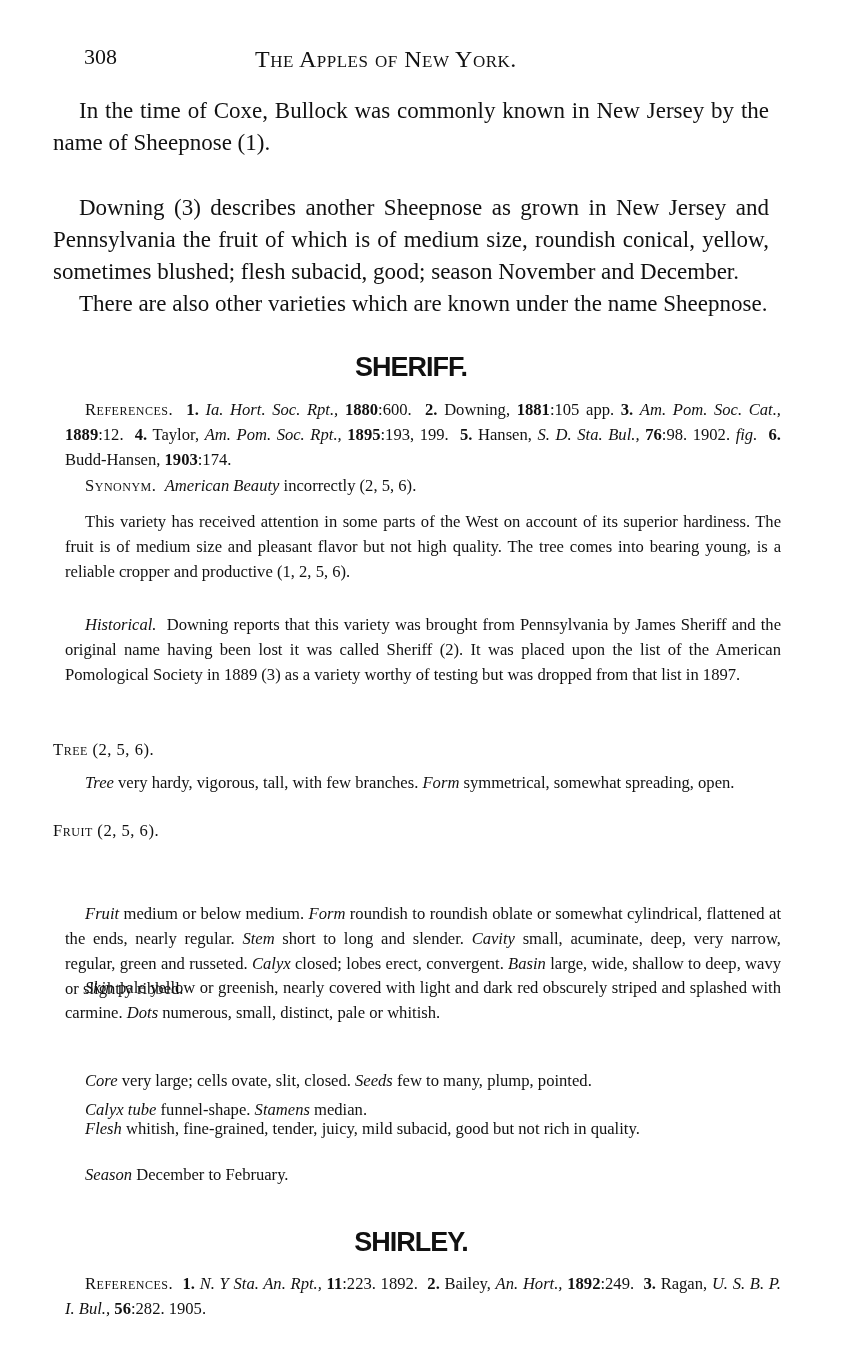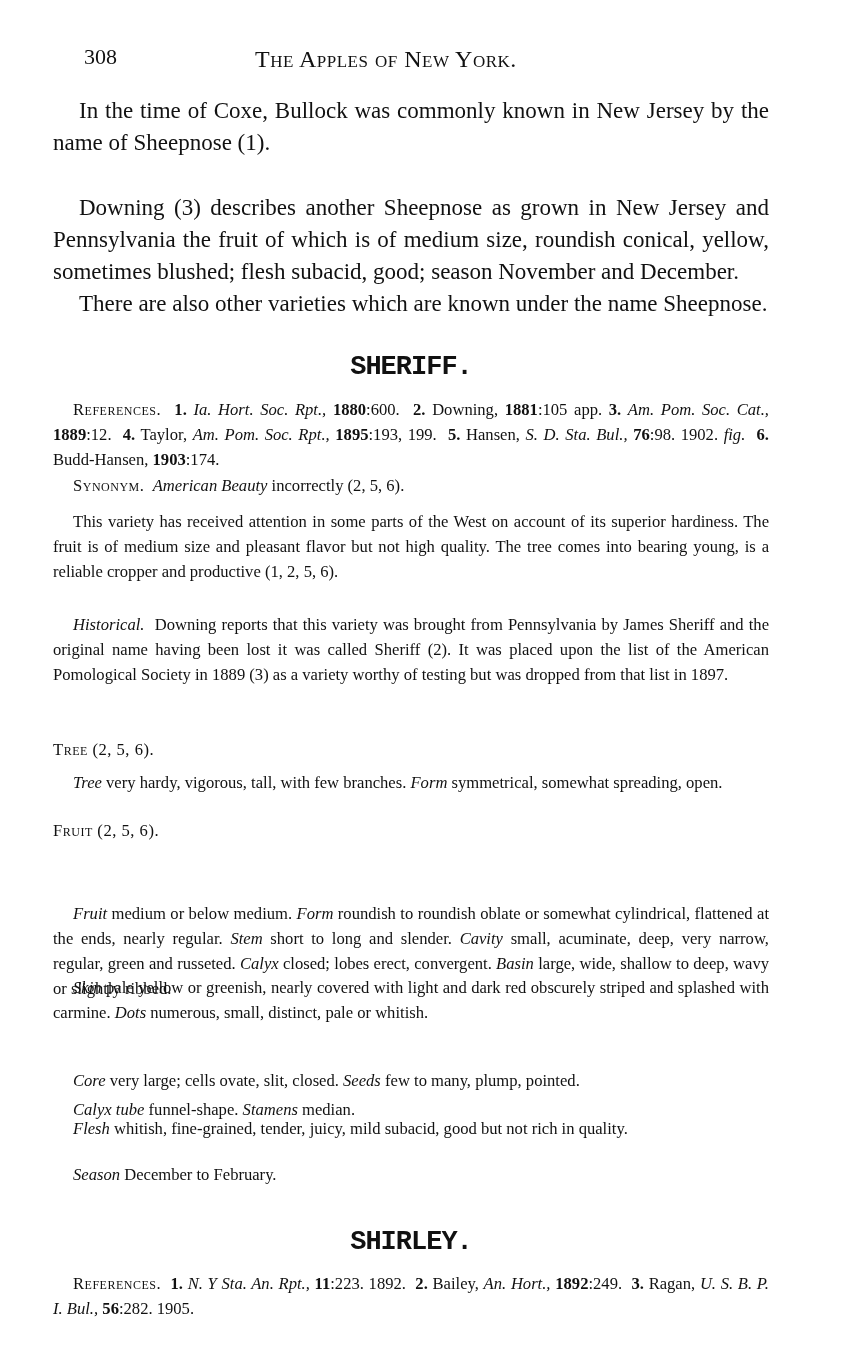--- a/index.html
+++ b/index.html
@@ -8,25 +8,25 @@
     font-family: "Liberation Serif", "DejaVu Serif", serif; color: #111;
   }
   .page { position: absolute; left: 53px; top: 0; width: 716px; }
   .header { position: absolute; top: 44px; left: 0; width: 716px; height: 30px; }
   .pagenum { position: absolute; left: -1px; top: 0; font-size: 22px; margin-left: 32px; }
   .runhead { position: absolute; left: 202px; top: 2px; font-size: 24px; letter-spacing: 0.5px; font-variant: small-caps; }
   .big { font-size: 23px; line-height: 32px; text-align: justify; margin: 0; text-indent: 26px; }
   .big.p1 { position: absolute; top: 95px; left: 0; width: 716px; }
   .big.p2 { position: absolute; top: 160px; left: 0; width: 716px; margin-top: 32px; }
   .big.p3 { position: absolute; top: 288px; left: 0; width: 716px; }
-  .title { position: absolute; left: 0; width: 716px; text-align: center; font-family: Liberation Mono, monospace; font-weight: bold; font-size: 27px; letter-spacing: -1px; }
+  .title { position: absolute; left: 0; width: 716px; text-align: center; font-family: Liberation Sans, sans-serif; font-weight: bold; font-size: 27px; letter-spacing: -1px; }
   .title.t1 { top: 352px; }
   .title.t2 { top: 1227px; }
   .small { font-size: 16.6px; line-height: 25px; text-align: justify; margin: 0; position: absolute; left: 0; width: 716px; }
-  .indent { text-indent: 20px; }
+  .indent { text-indent: 20px; margin-left: 12px; }
   .sc { font-variant: small-caps; letter-spacing: 0.5px; }
   .center { text-align: left; text-indent: 0; }
   b.n { font-weight: bold; }
   i { font-style: italic; }
 </style>
 </head>
 <body>
 
 <div class="page">
 

